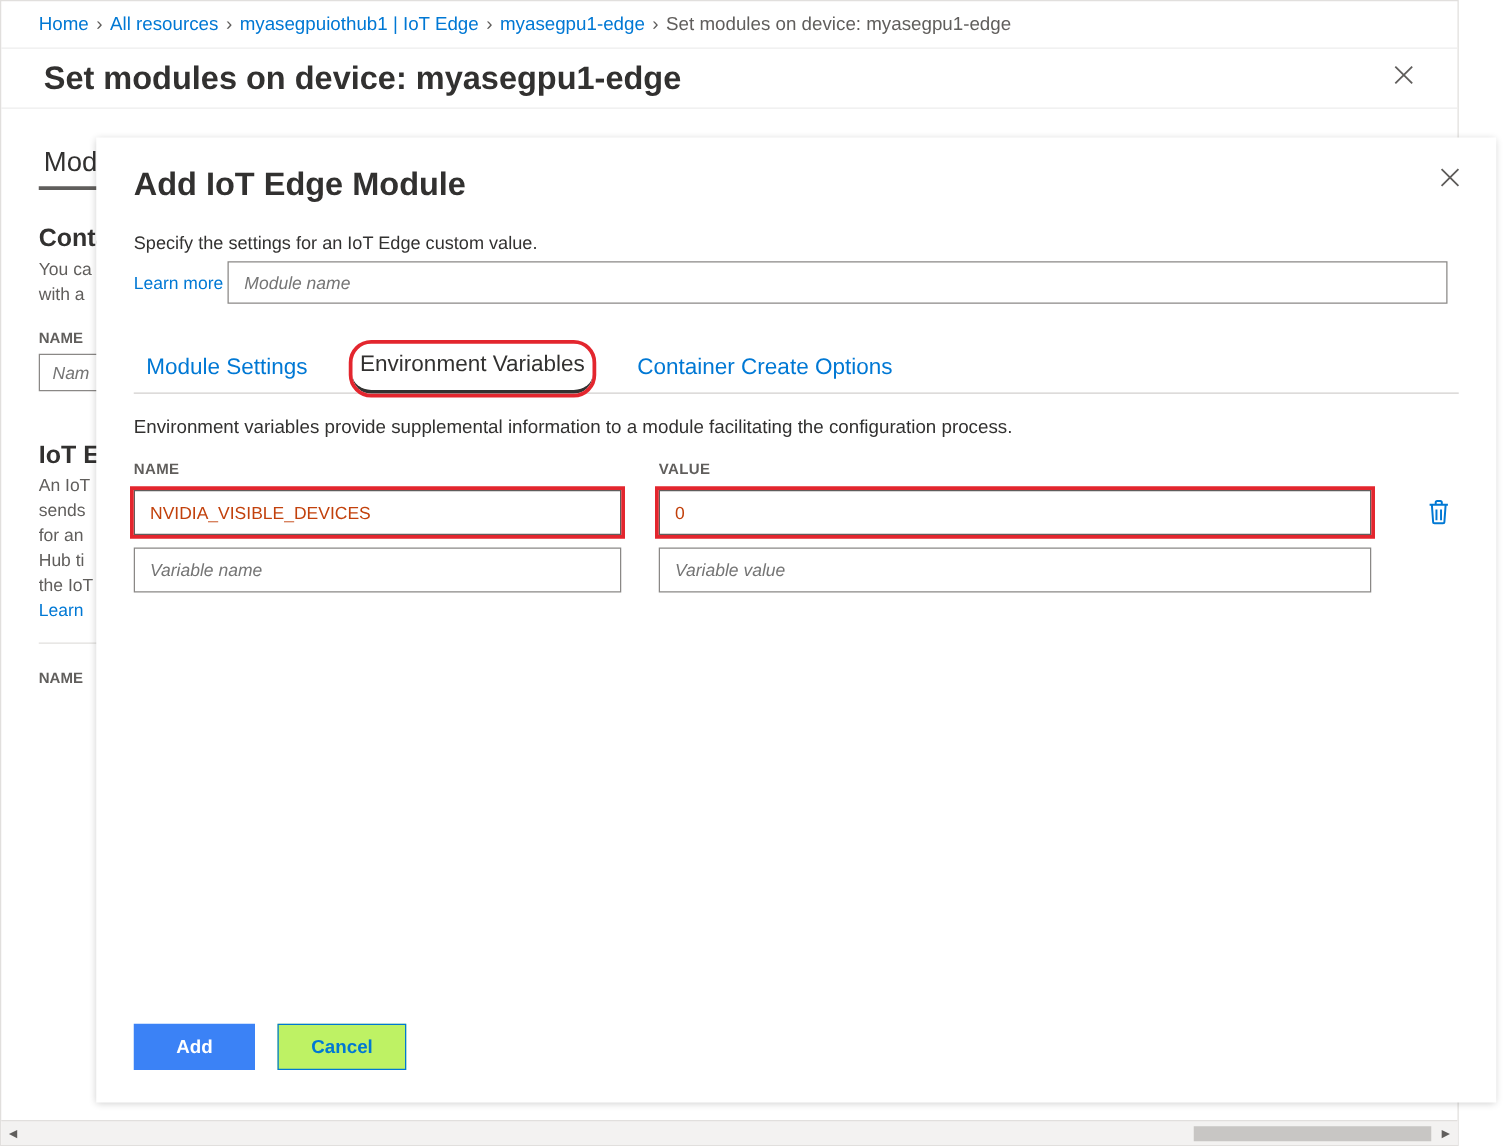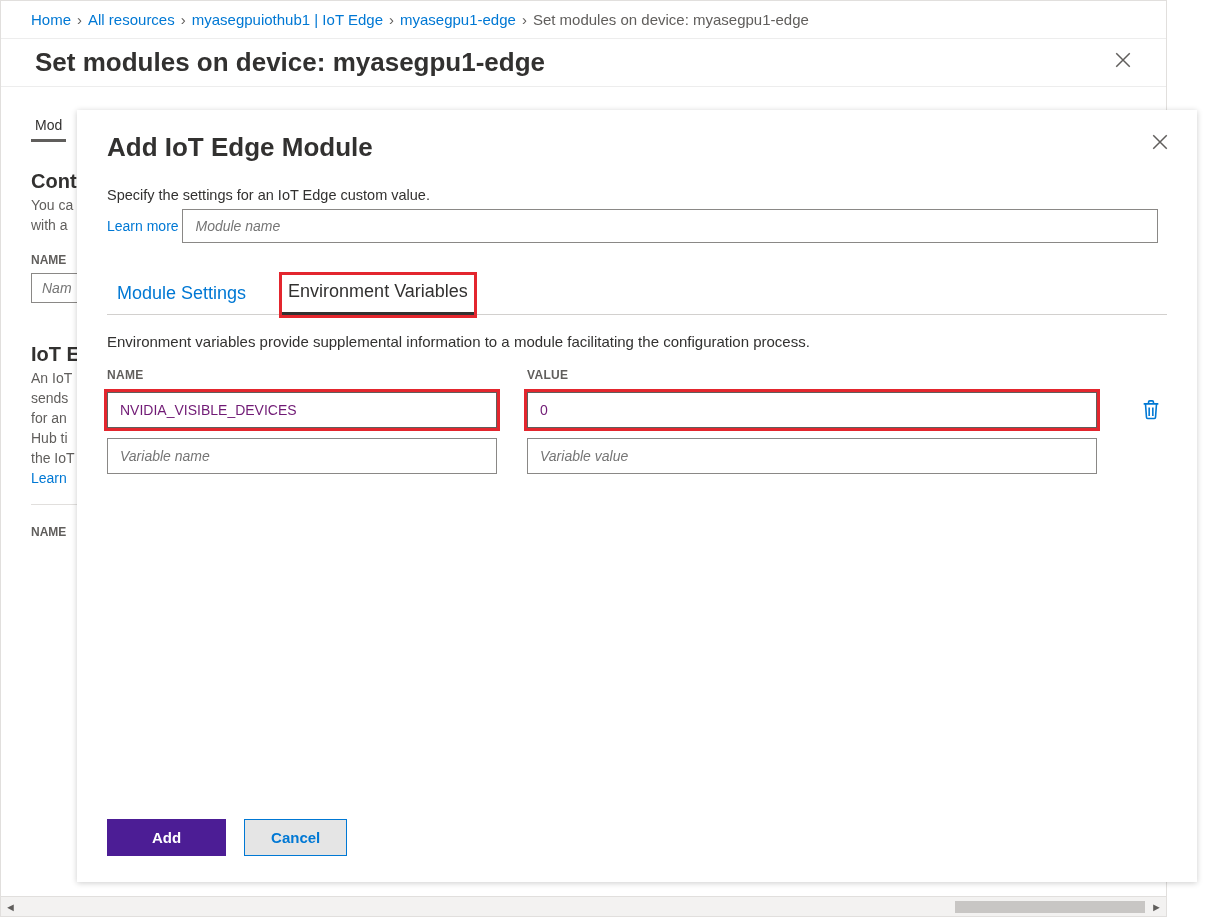--- a/index.html
+++ b/index.html
@@ -63,21 +63,21 @@
   }
   .close-btn svg { width: 18px; height: 18px; }
   .main-area {
     padding: 20px 30px;
     position: relative;
     height: calc(100% - 140px);
   }
   .tab-underline {
     border-bottom: 3px solid #605e5c;
     display: inline-block;
-    font-size: 14px;
+    font-size: 22px;
     padding: 10px 4px 6px 4px;
   }
   .back-section h3 {
     font-size: 20px;
     font-weight: 600;
     margin: 28px 0 4px 0;
     color:#323130;
   }
   .back-section p {
     font-size: 14px;
@@ -163,20 +163,21 @@
     padding: 6px 2px 10px 2px;
     font-size: 18px;
     color: #0078d4;
     cursor: pointer;
   }
   .sub-tab.active {
     color: #323130;
     font-weight: 400;
     border-bottom: 3px solid #323130;
     margin-bottom:-1px;
+    border-radius:15px;
   }
   .highlight-red {
     outline: 3px solid #e3262e;
     outline-offset: 0px;
   }
   .sub-tab.active.highlight-red { padding-left:6px; padding-right:6px;}
 
   .env-desc {
     margin-top: 18px;
     font-size: 15px;
@@ -198,21 +199,21 @@
   .env-input {
     width: 100%;
     padding: 9px 12px;
     border: 1px solid #8a8886;
     font-size: 14px;
     margin-top: 10px;
     background:#fff;
   }
   .env-input.filled {
     font-style: normal;
-    color:#701a75;
+    color:#c2410c;
     border:1px solid #605e5c;
   }
   .env-input.placeholder {
     font-style: italic;
     color:#ec4899;
   }
   .env-input.highlight-red {
     outline: 3px solid #e3262e;
   }
   .trash {
@@ -220,25 +221,25 @@
     cursor:pointer;
     margin-top:10px;
     display:flex;justify-content:center;
   }
   .trash svg { width:20px;height:22px; }
 
   .panel-footer {
     padding: 18px 30px 26px 30px;
   }
   .btn-primary{
-    background:#4c1d95;color:#fff;border:none;
-    padding: 10px 45px;font-size:15px;font-weight:600;cursor:pointer;
+    background:#3b82f6;color:#fff;border:none;
+    padding: 10px 34px;font-size:15px;font-weight:600;cursor:pointer;
   }
   .btn-secondary{
-    background:#e5e5e5;color:#0078d4;border:1px solid #0078d4;
+    background:#bef264;color:#0078d4;border:1px solid #0078d4;
     padding: 9px 26px;font-size:15px;font-weight:600;cursor:pointer;
     margin-left: 14px;
   }
   .bottom-scroll {
     position:absolute;left:0;right:0;bottom:0;height:20px;
     border-top:1px solid #e1dfdd;background:#f3f2f1;
     display:flex;align-items:center;justify-content:space-between;
     padding:0 4px;color:#605e5c;font-size:11px;
   }
   .bottom-scroll .track{flex:1;height:12px;margin:0 6px;position:relative;}
@@ -304,20 +305,21 @@
       <h2 class="panel-title">Add IoT Edge Module</h2>
 
       <div class="panel-desc">Specify the settings for an IoT Edge custom value.</div>
       <a href="#" class="panel-link">Learn more</a>
 
       <input class="module-name-input" placeholder="Module name" style="">
 
       <div class="sub-tabs">
         <div class="sub-tab" style="padding-left:10px;">Module Settings</div>
         <div class="sub-tab active highlight-red">Environment Variables</div>
+        <div class="sub-tab">Container Create Options</div>
       </div>
 
       <div class="env-desc">Environment variables provide supplemental information to a module facilitating the configuration process.</div>
 
       <div class="env-grid">
         <div class="env-head">NAME</div>
         <div class="env-head">VALUE</div>
         <div></div>
 
         <input class="env-input filled highlight-red" value="NVIDIA_VISIBLE_DEVICES" style="">

